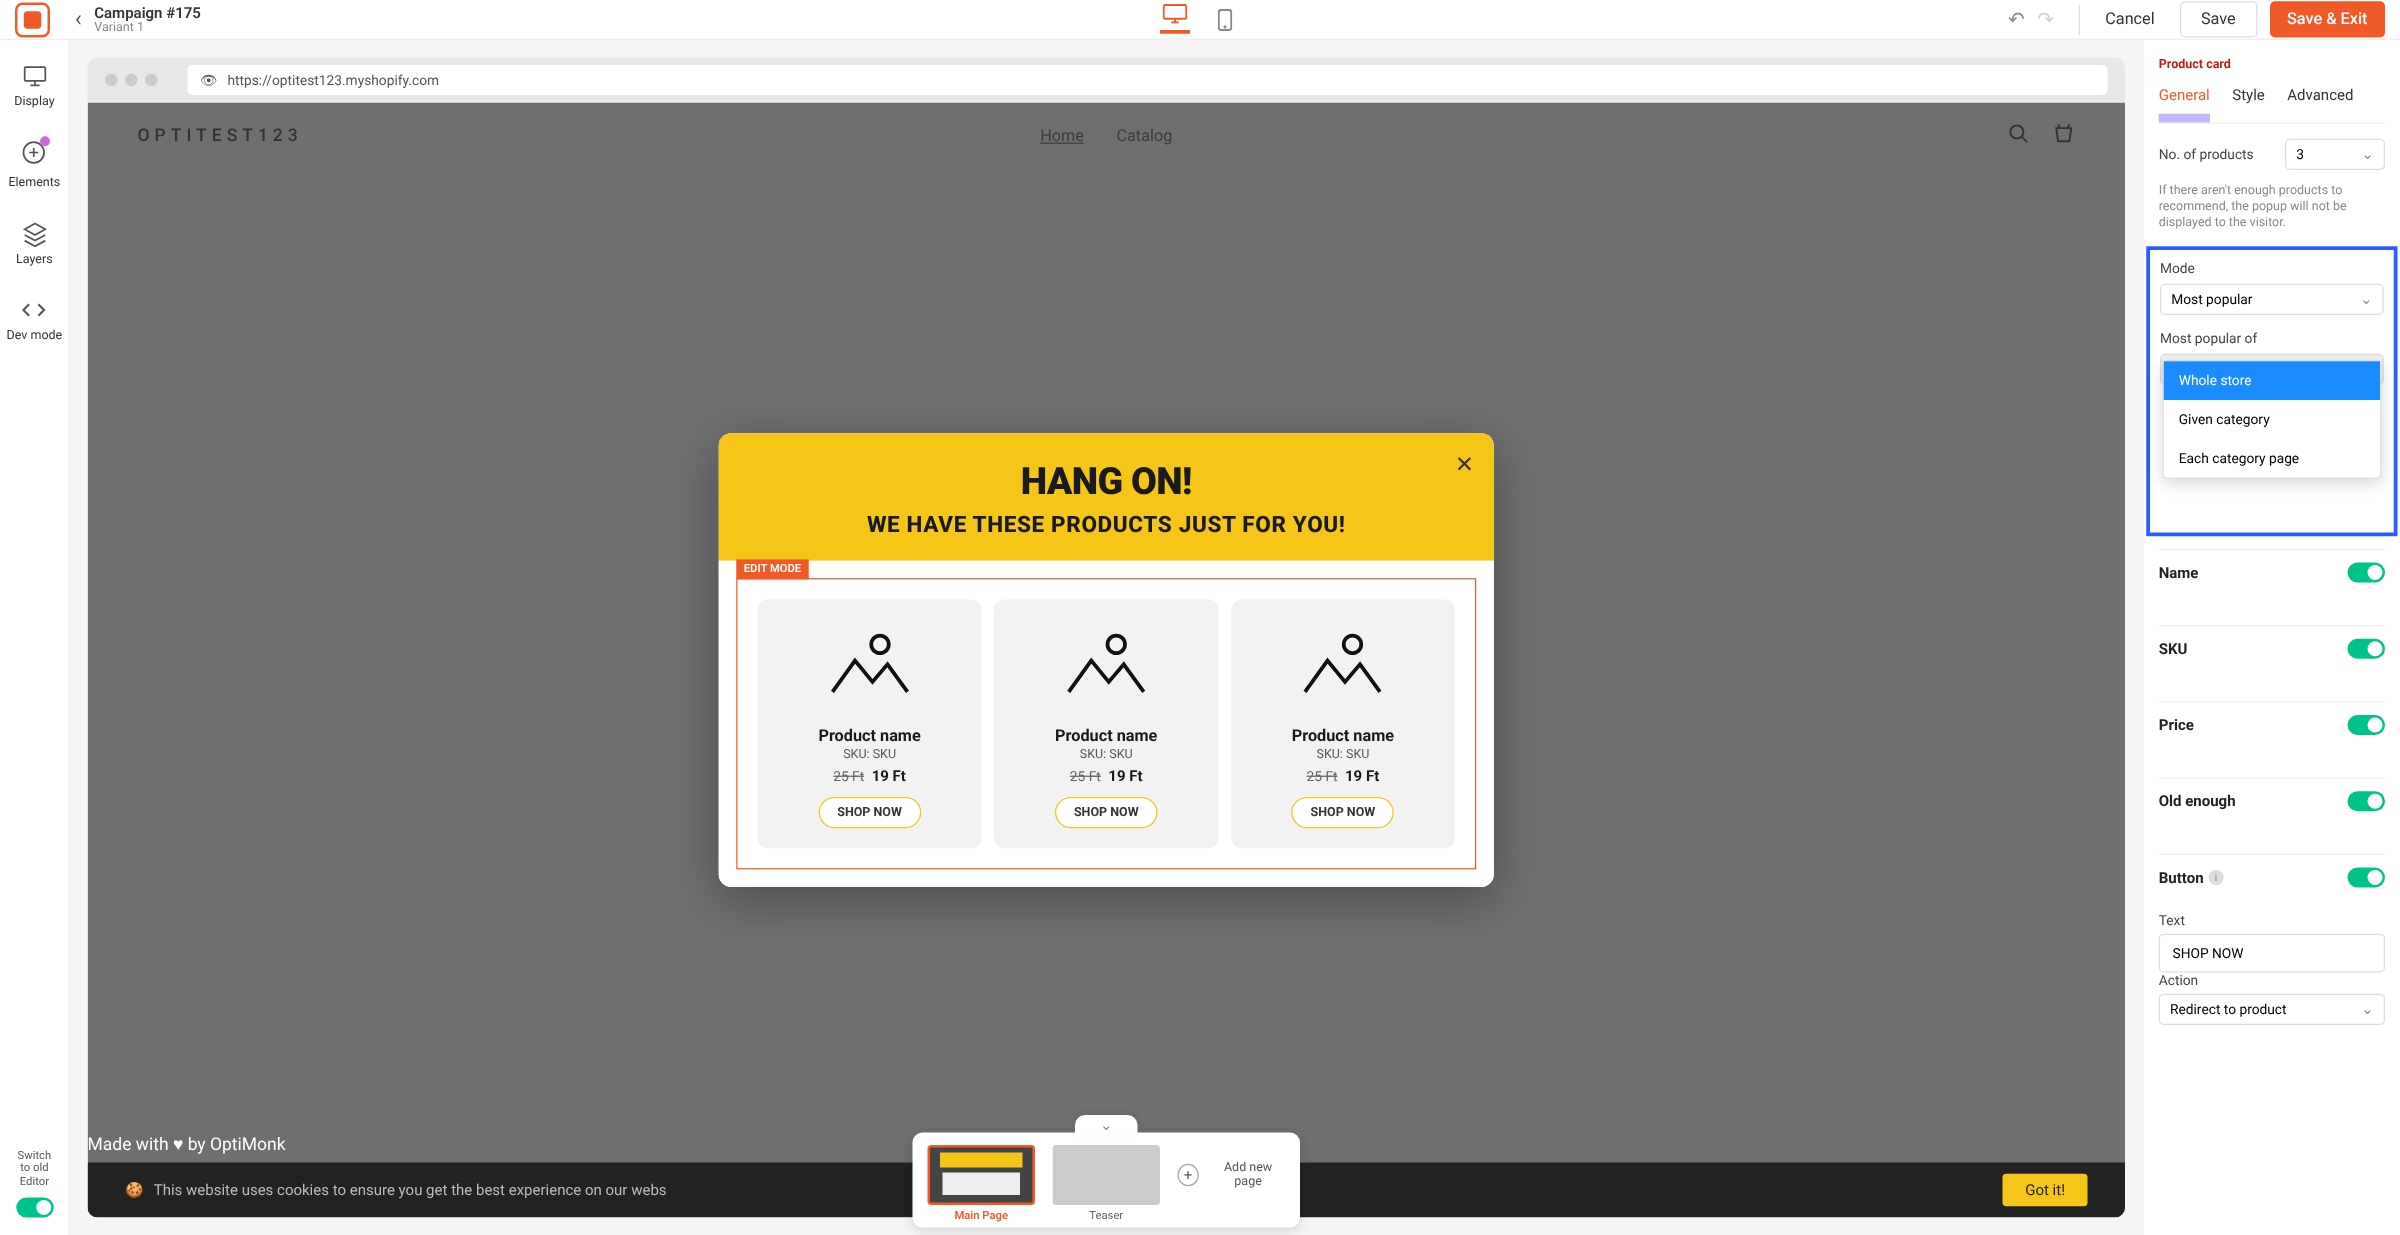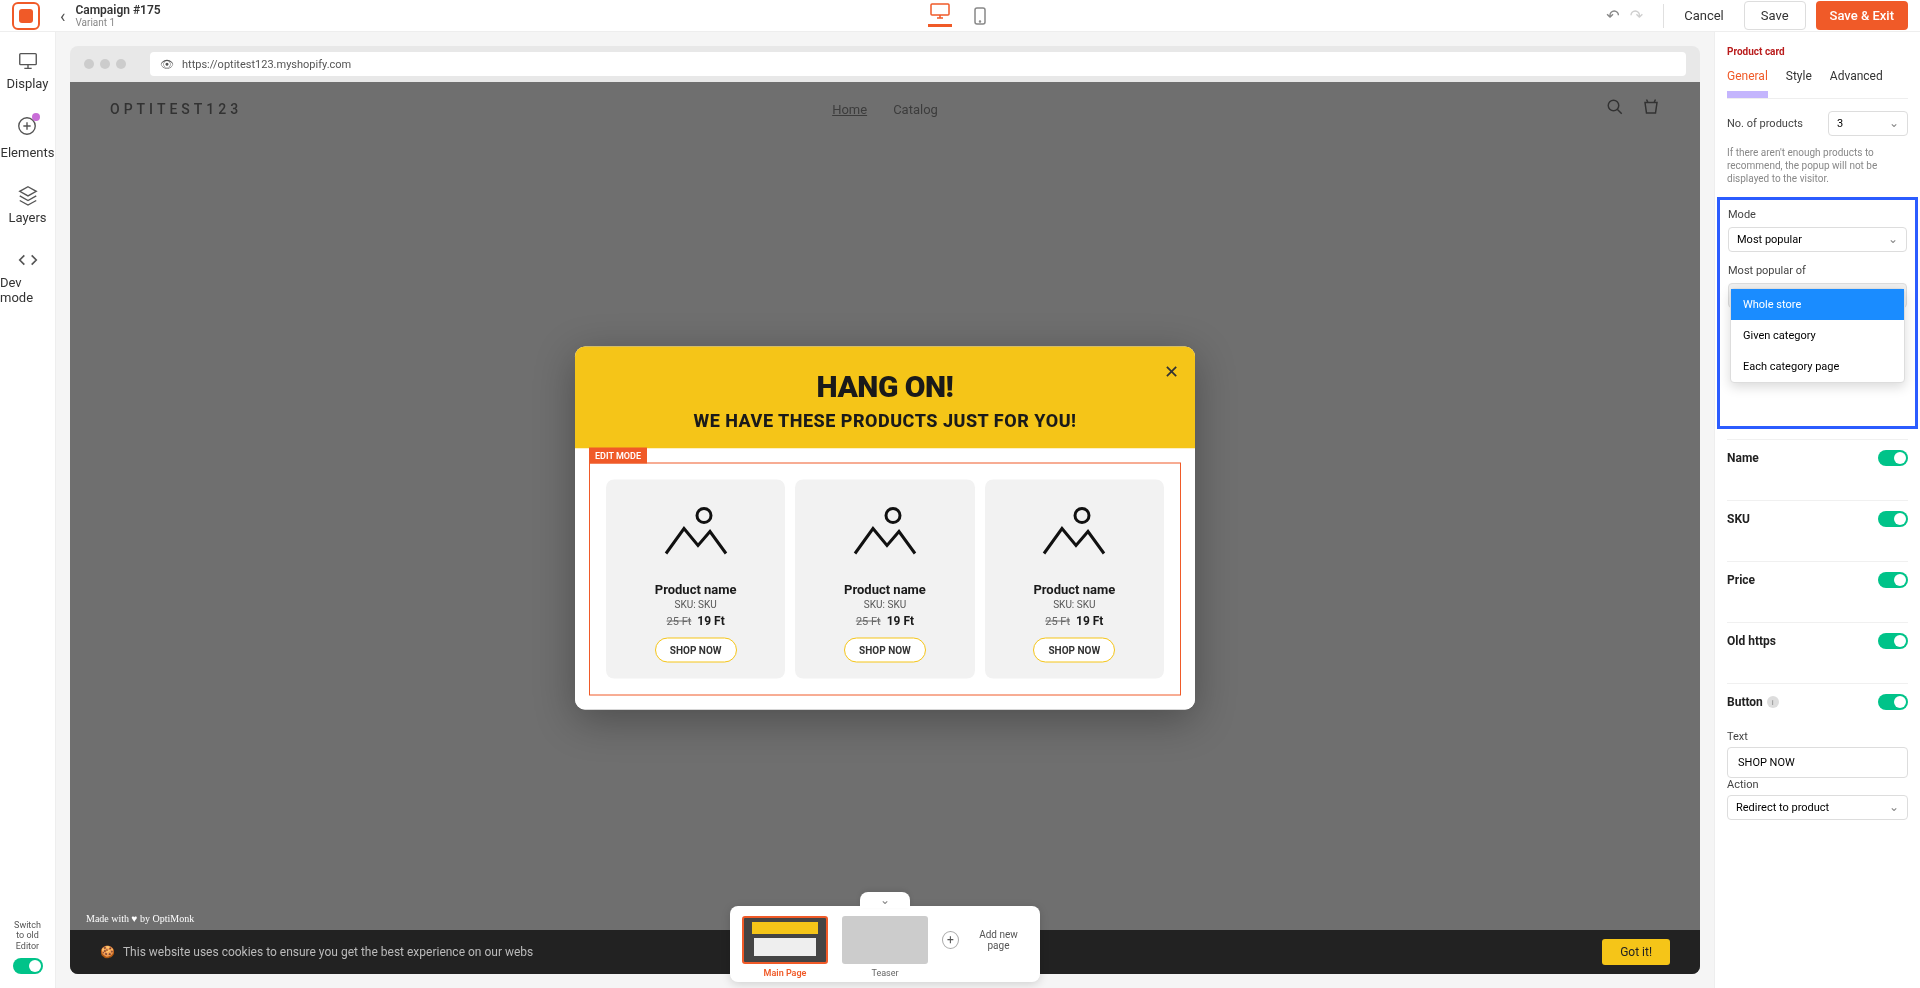--- a/index.html
+++ b/index.html
@@ -20,21 +20,21 @@
 .undo-redo span { cursor:pointer; font-size:16px; }
 .vline { width:1px; height:24px; background:#e0e0e0; }
 .btn-cancel { background:none; border:none; font-size:13px; color:#333; cursor:pointer; padding:6px 10px; }
 .btn-save { background:#fff; border:1px solid #ddd; font-size:13px; color:#333; cursor:pointer; padding:6px 16px; border-radius:4px; }
 .btn-save-exit { background:#f05a28; border:none; font-size:13px; color:#fff; cursor:pointer; padding:7px 14px; border-radius:4px; font-weight:500; }
 
 
 .leftbar { position:absolute; left:0; top:32px; bottom:0; width:56px; border-right:1px solid #eee; display:flex; flex-direction:column; align-items:center; padding-top:18px; }
 .lb-item { display:flex; flex-direction:column; align-items:center; margin-bottom:24px; cursor:pointer; color:#555; }
 .lb-item svg, .lb-item .ico { width:22px; height:22px; }
-.lb-item-lbl { font-size:13px; margin-top:4px; color:#333; }
+.lb-item-lbl { font-size:10px; margin-top:4px; color:#333; }
 .lb-notif { position:relative; }
 .lb-notif::after { content:''; position:absolute; top:-2px; right:-2px; width:8px; height:8px; background:#c86dd7; border-radius:50%; }
 .lb-bottom { margin-top:auto; margin-bottom:14px; text-align:center; }
 .lb-switch-txt { font-size:9px; color:#555; line-height:1.2; margin-bottom:6px; }
 .toggle-sm { width:30px; height:16px; background:#00c389; border-radius:10px; position:relative; margin:0 auto; }
 .toggle-sm::after { content:''; position:absolute; right:2px; top:2px; width:12px; height:12px; background:#fff; border-radius:50%; }
 
 
 .canvas-wrap { position:absolute; left:56px; top:32px; right:206px; bottom:0; background:#f5f5f5; padding:14px; }
 .browser-frame { background:#e8e8e8; border-radius:8px; height:100%; display:flex; flex-direction:column; overflow:hidden; }
@@ -62,21 +62,21 @@
 .pimg { height:80px; display:flex; align-items:center; justify-content:center; margin-bottom:8px; }
 .pname { font-size:13px; font-weight:700; color:#1a1a1a; }
 .psku { font-size:10px; color:#555; margin-top:2px; }
 .pprice { font-size:12px; font-weight:700; color:#1a1a1a; margin-top:4px; }
 .pprice .old { text-decoration:line-through; font-weight:400; color:#666; margin-right:6px; font-size:11px; }
 .shop-btn { margin-top:10px; border:1.5px solid #f5c518; background:#fff; color:#333; font-size:10px; font-weight:700; padding:6px 14px; border-radius:14px; cursor:pointer; }
 
 
 .cookie-bar { position:absolute; bottom:0; left:0; right:0; height:44px; background:#222; color:#bbb; display:flex; align-items:center; padding:0 30px; font-size:12px; }
 .cookie-btn { margin-left:auto; background:#f5c518; color:#222; border:none; padding:6px 18px; border-radius:3px; font-size:12px; cursor:pointer; }
-.madewithin { position:absolute; bottom:50px; left:16px; color:#fff; font-size:10px; z-index:2;font-family:Liberation Serif, serif; }
+.madewithin { position:absolute; bottom:50px; left:0; color:#fff; font-size:14px; z-index:2; }
 
 
 .thumb-dock { position:absolute; bottom:6px; left:50%; transform:translateX(-50%); background:#fff; border-radius:8px; padding:10px 12px 4px; display:flex; gap:14px; box-shadow:0 2px 10px rgba(0,0,0,0.15); z-index:5; }
 .thumb-handle { position:absolute; top:-14px; left:50%; transform:translateX(-50%); width:50px; height:16px; background:#fff; border-radius:8px 8px 0 0; display:flex; align-items:center; justify-content:center; color:#888; font-size:12px; box-shadow:0 -2px 5px rgba(0,0,0,0.08);}
 .thumb { width:86px; text-align:center; }
 .thumb-img { width:86px; height:48px; background:#ccc; border-radius:3px; margin-bottom:4px; border:2px solid transparent; }
 .thumb.active .thumb-img { border-color:#f05a28; background:#444; position:relative; }
 .thumb.active .thumb-img::before { content:''; position:absolute; top:4px; left:8px; right:8px; height:12px; background:#f5c518; }
 .thumb.active .thumb-img::after { content:''; position:absolute; bottom:6px; left:10px; right:10px; height:18px; background:#eee; }
 .thumb-lbl { font-size:9px; color:#666; }
@@ -335,21 +335,21 @@
   </div>
   <div class="rp-toggle-row">
     <span class="rp-toggle-lbl">SKU</span>
     <div class="tgl"></div>
   </div>
   <div class="rp-toggle-row">
     <span class="rp-toggle-lbl">Price</span>
     <div class="tgl"></div>
   </div>
   <div class="rp-toggle-row">
-    <span class="rp-toggle-lbl">Old https</span>
+    <span class="rp-toggle-lbl">Old enough</span>
     <div class="tgl"></div>
   </div>
   <div class="rp-toggle-row">
     <span class="rp-toggle-lbl">
         <span>Button</span>
         <span class="info-i">i</span>
       </span>
     <div class="tgl"></div>
   </div>
 

